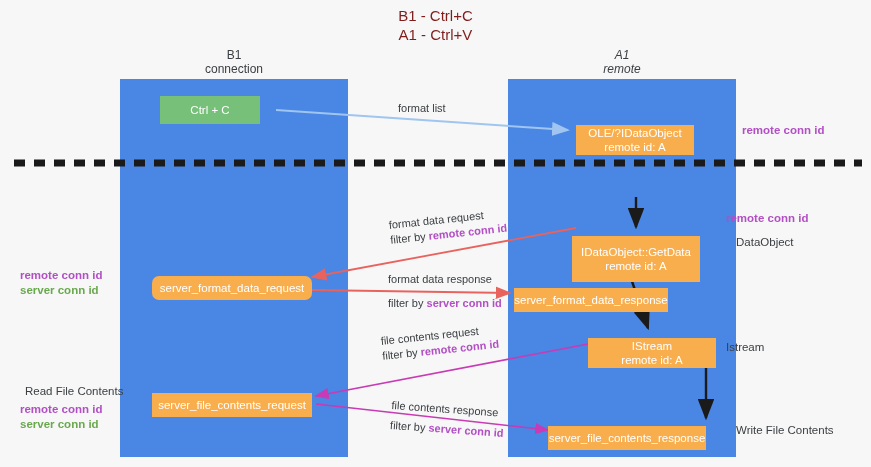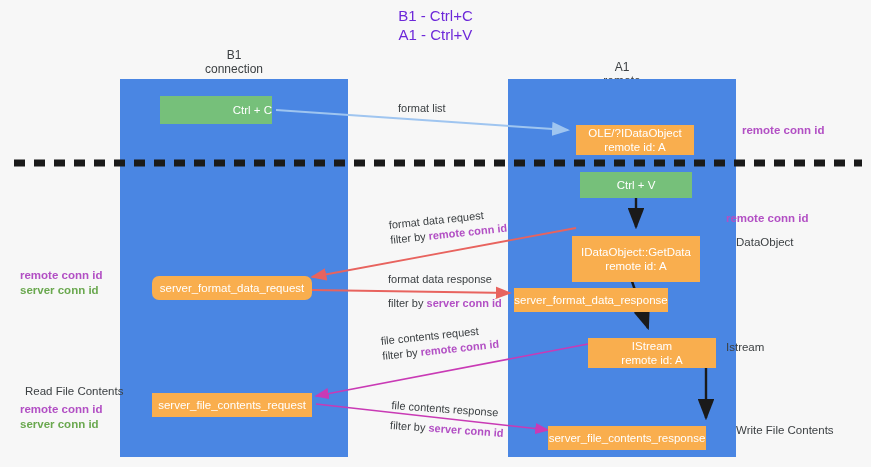--- a/index.html
+++ b/index.html
@@ -9,21 +9,21 @@
     font-family:"Liberation Sans", sans-serif;
     position:relative;
     overflow:hidden;
     color:#3c4043;
   }
   #canvas{position:absolute;inset:0;}
   .abs{position:absolute;}
   
   #title{
     left:0;right:0;top:6px;text-align:center;
-    font-size:15px;line-height:19px;color:#6d28d9;
+    font-size:15px;line-height:19px;color:#7f1d1d;
   }
   
   .lane-head{
     text-align:center;font-size:12px;line-height:14px;color:#3c4043;
   }
   
   .lane{background:#4a86e3;}
   
   .box{
     box-sizing:border-box;
@@ -53,21 +53,21 @@
 
   <div class="abs" id="title">
     <div>B1 - Ctrl+C</div>
     <div>A1 - Ctrl+V</div>
   </div>
 
   <div class="abs lane-head" style="left:120px;top:48px;width:228px;">
     <div>B1</div>
     <div>connection</div>
   </div>
-  <div class="abs lane-head" style="left:508px;top:60px;width:228px;">
+  <div class="abs lane-head" style="left:508px;top:48px;width:228px;font-style:italic;">
     <div>A1</div>
     <div>remote</div>
   </div>
 
   <div class="abs lane" style="left:120px;top:79px;width:228px;height:378px;"></div>
   <div class="abs lane" style="left:508px;top:79px;width:228px;height:378px;"></div>
 
   <svg width="871" height="467">
     <defs>
       <marker id="ah-blue" markerWidth="9" markerHeight="7" refX="8" refY="3.5" orient="auto">
@@ -98,32 +98,29 @@
 
     <line x1="588" y1="344" x2="316" y2="396" stroke="#c93ab5" stroke-width="1.6" marker-end="url(#ah-mag)"></line>
 
     <line x1="316" y1="404" x2="548" y2="430" stroke="#c93ab5" stroke-width="1.6" marker-end="url(#ah-mag)"></line>
 
     <line x1="706" y1="360" x2="706" y2="418" stroke="#1a1a1a" stroke-width="2.4" marker-end="url(#ah-blk)"></line>
 
     <line x1="678" y1="280" x2="678" y2="272" stroke="#1a1a1a" stroke-width="0"></line>
   </svg>
 
-  <div class="abs box green" style="left:160px;top:96px;width:112px;height:28px;align-items:flex-end;">
+  <div class="abs box green" style="left:160px;top:96px;width:100px;height:28px;">
     <span>Ctrl + C</span>
   </div>
 
   <div class="abs box orange" style="left:576px;top:117px;width:118px;height:30px;">
     <span>OLE/?IDataObject</span>
     <span>remote id: A</span>
   </div>
 
-  <div class="abs box green" style="left:580px;top:172px;width:112px;height:26px;">
-    <span>Ctrl + V</span>
-  </div>
 
   <div class="abs box orange" style="left:572px;top:228px;width:128px;height:46px;">
     <span>IDataObject::GetData</span>
     <span>remote id: A</span>
   </div>
 
   <div class="abs box orange" style="left:152px;top:268px;width:160px;height:24px;border-radius:7px;">
     <span>server_format_data_request</span>
   </div>
 

